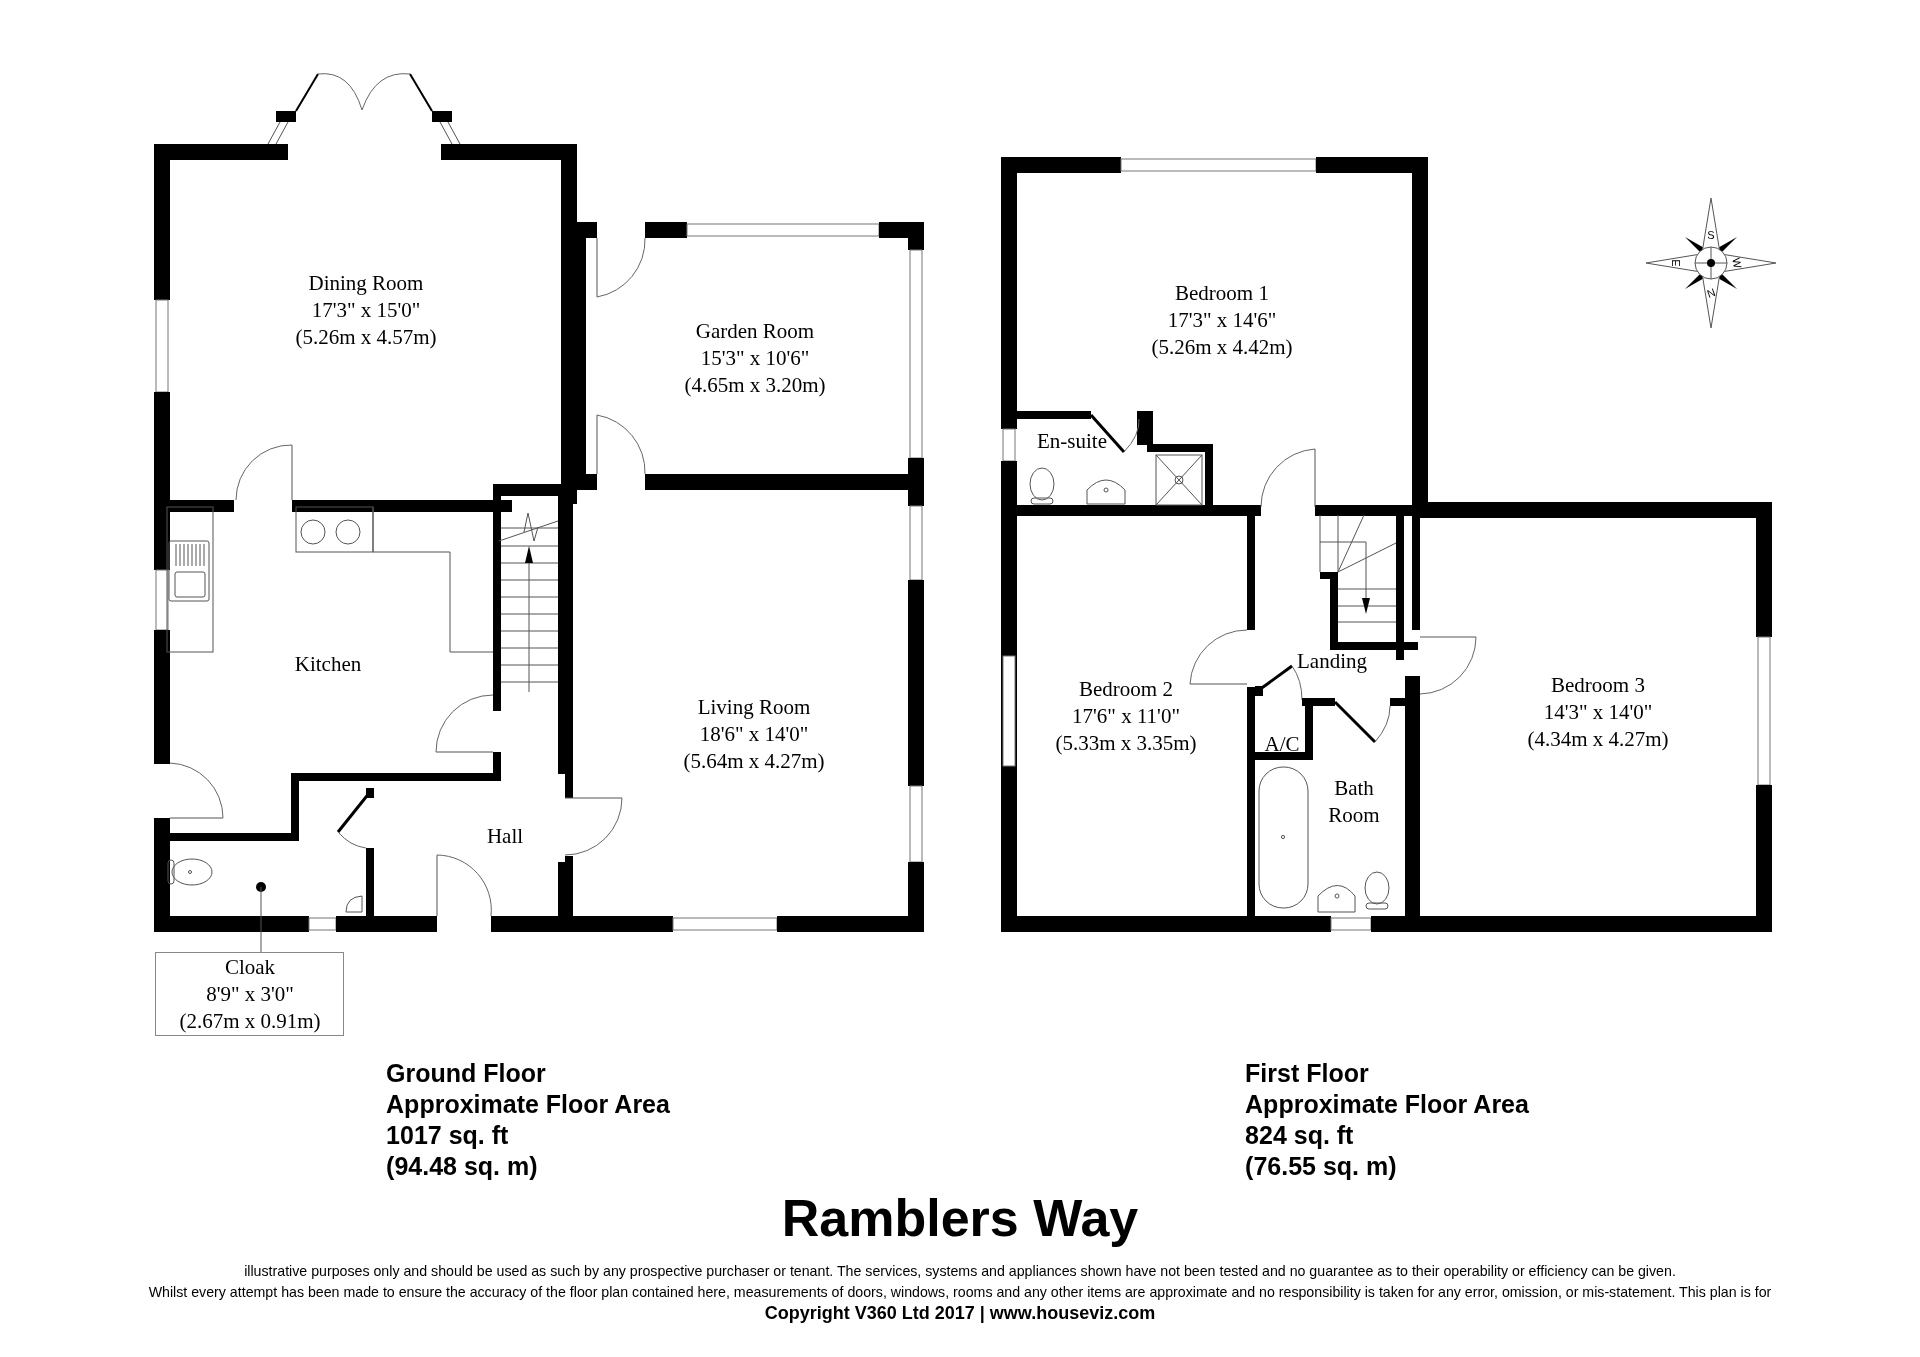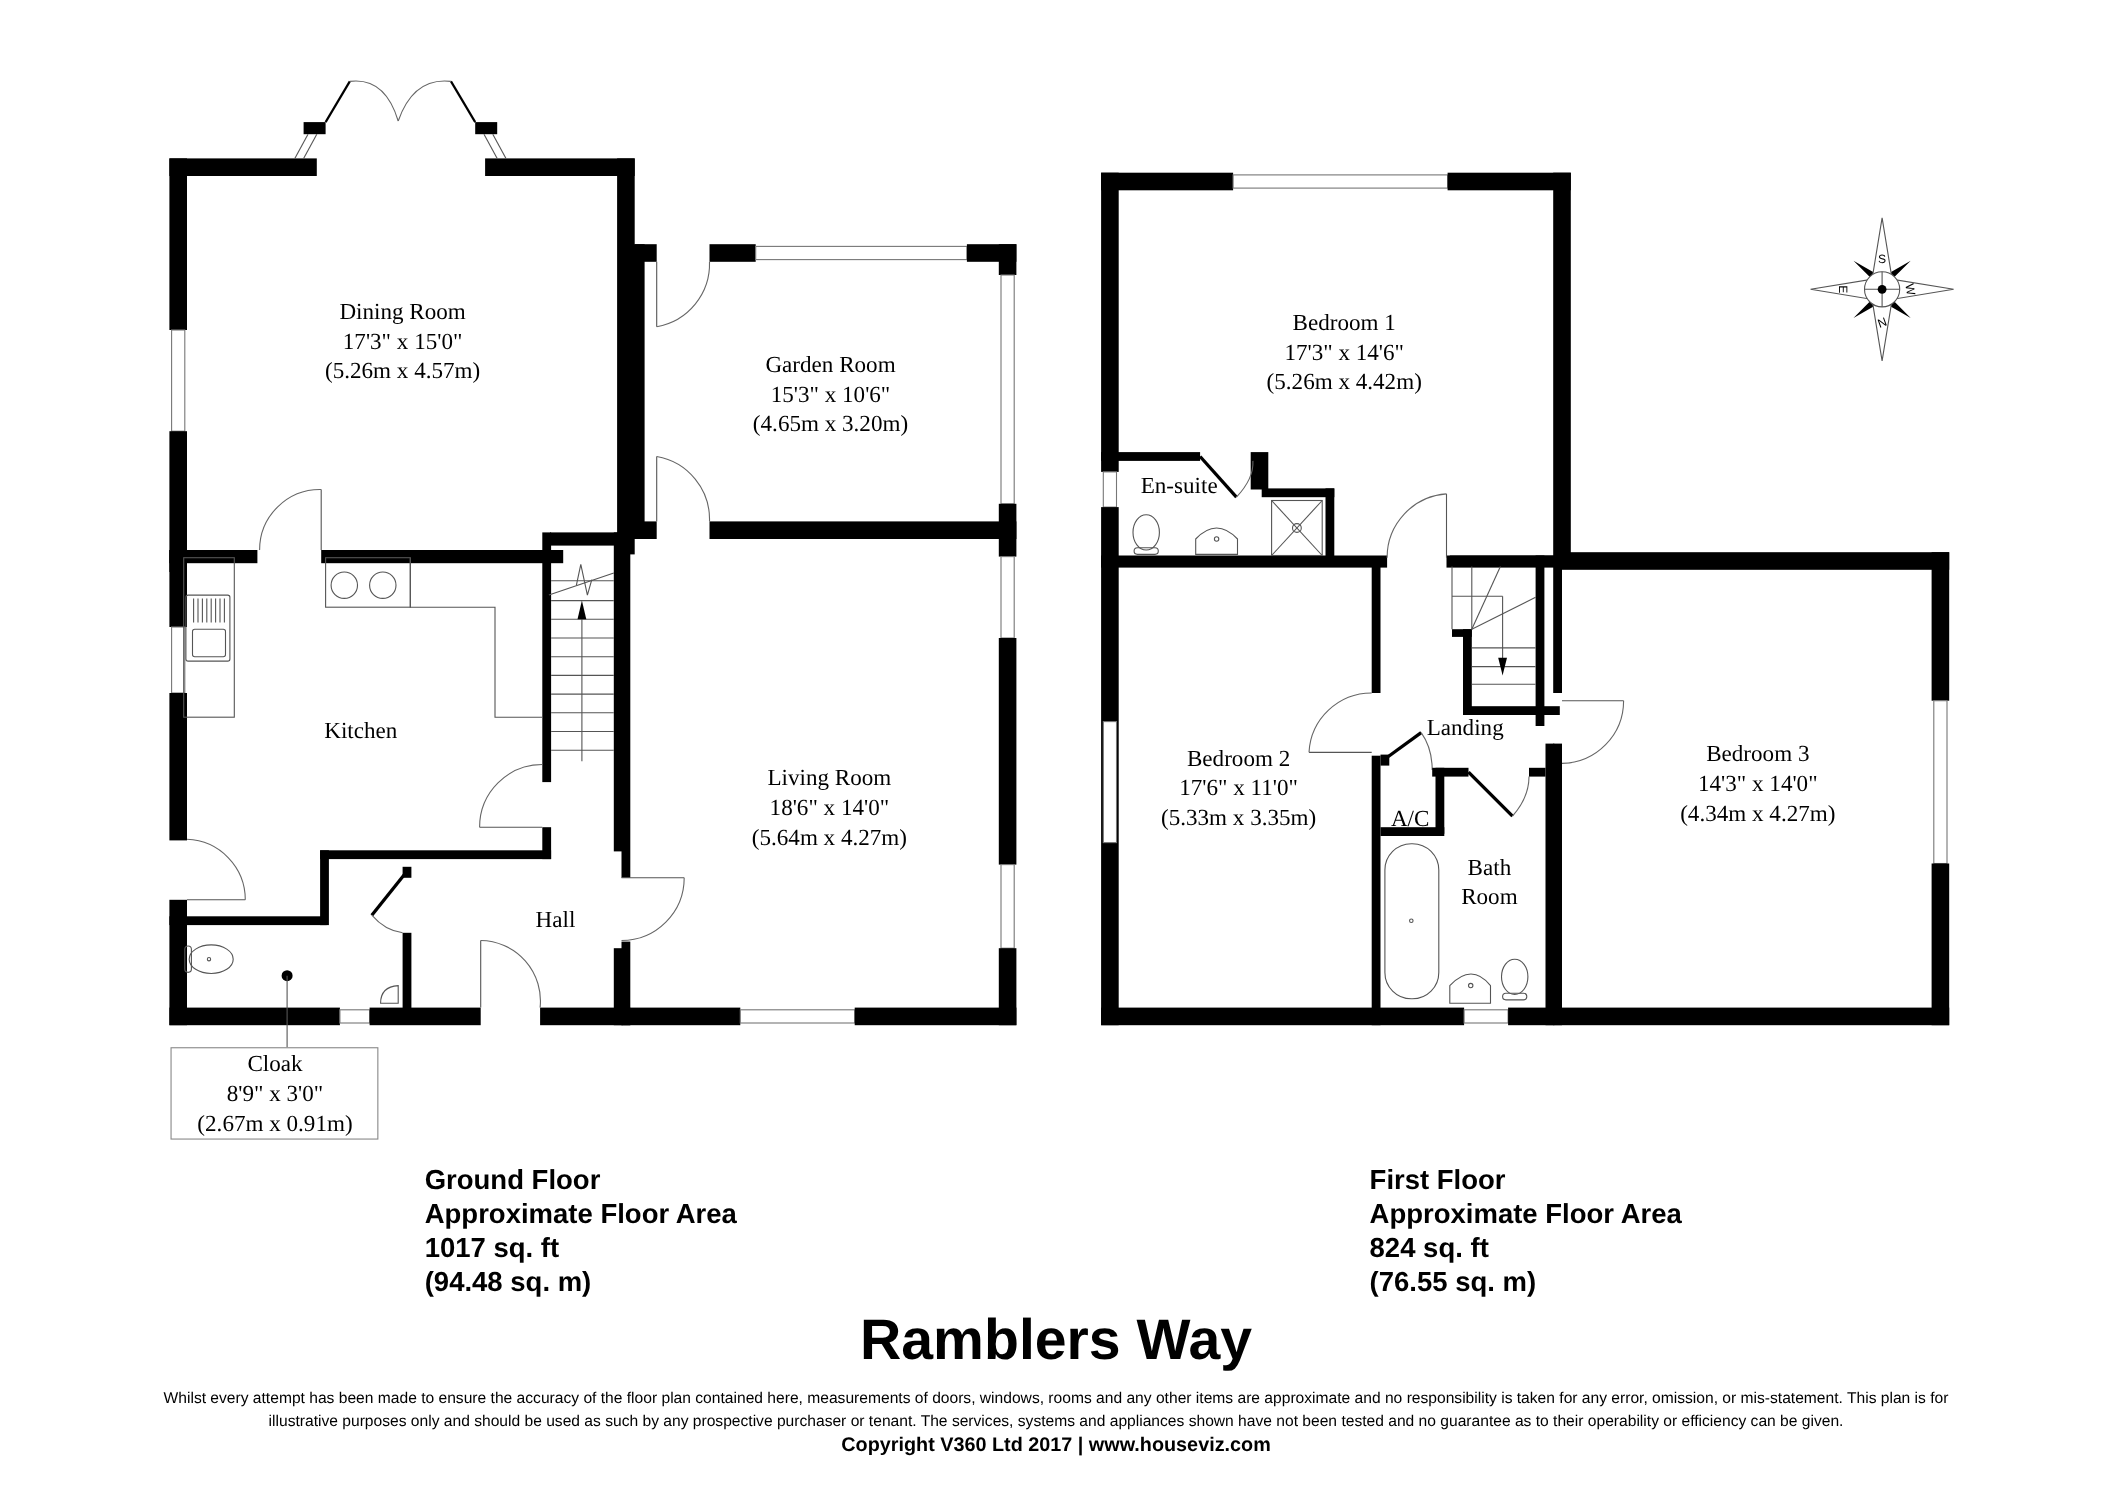--- a/index.html
+++ b/index.html
@@ -359,16 +359,16 @@
 </div>
 <div class="floor-caption" style="left:1387px; top:1058px;">
   <div>First Floor</div>
   <div>Approximate Floor Area</div>
   <div>824 sq. ft</div>
   <div>(76.55 sq. m)</div>
 </div>
 
 <div class="title">Ramblers Way</div>
 <div class="disclaimer">
+  <div>illustrative purposes only and should be used as such by any prospective purchaser or tenant. The services, systems and appliances shown have not been tested and no guarantee as to their operability or efficiency can be given.</div>
   <div>Whilst every attempt has been made to ensure the accuracy of the floor plan contained here, measurements of doors, windows, rooms and any other items are approximate and no responsibility is taken for any error, omission, or mis-statement. This plan is for</div>
-  <div>illustrative purposes only and should be used as such by any prospective purchaser or tenant. The services, systems and appliances shown have not been tested and no guarantee as to their operability or efficiency can be given.</div>
 </div>
 <div class="copyright">Copyright V360 Ltd 2017 | www.houseviz.com</div>
 
 </body></html>

